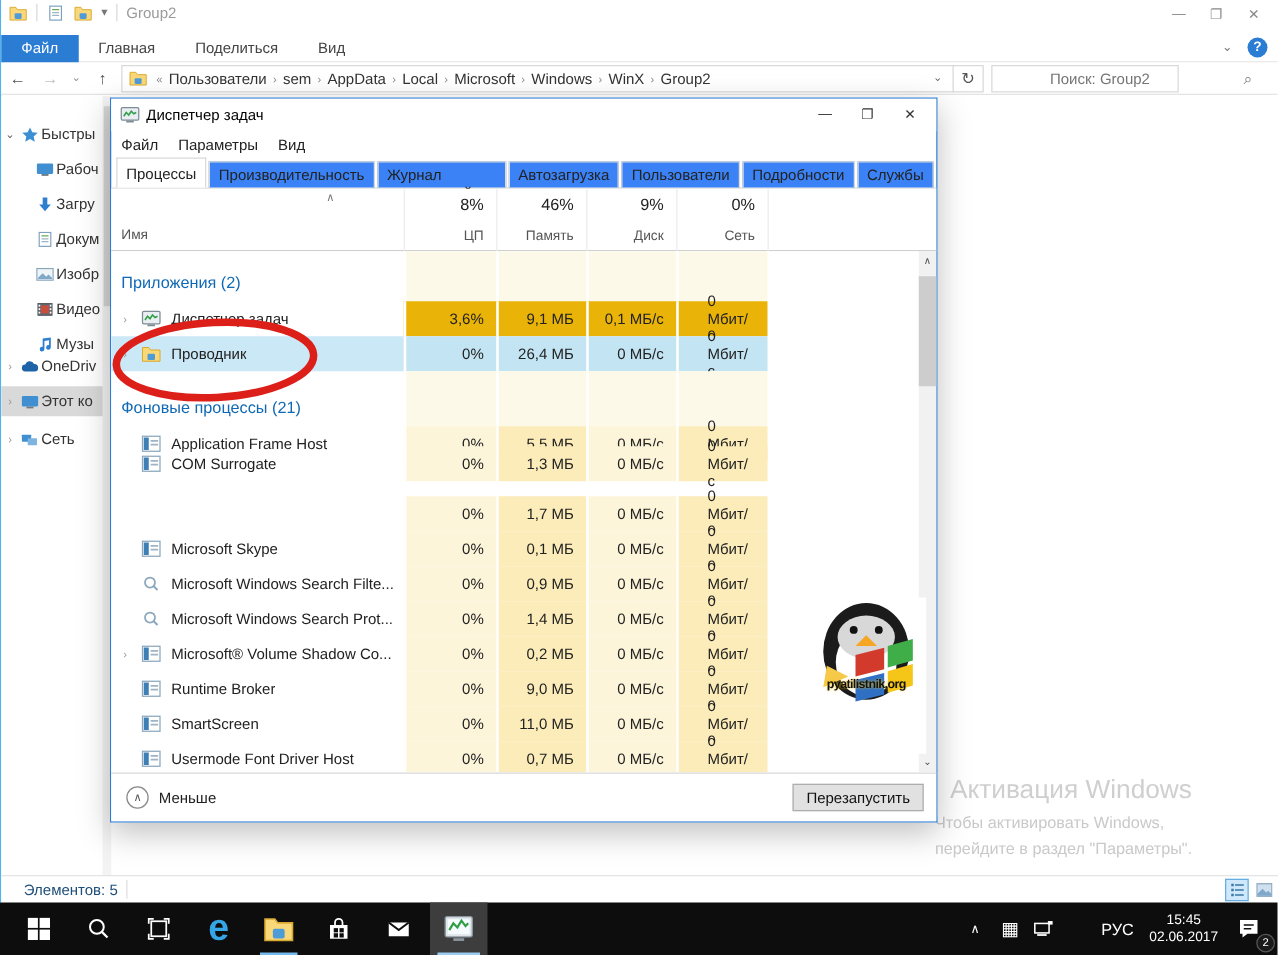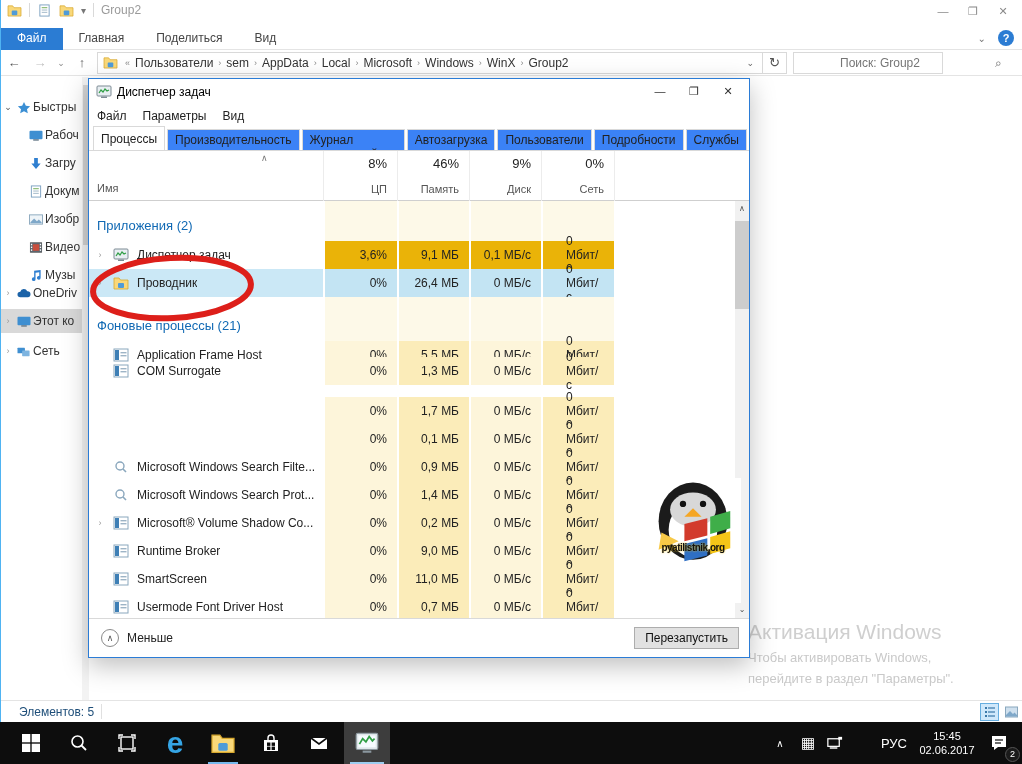--- a/index.html
+++ b/index.html
@@ -61,21 +61,21 @@
   #statusbar { position:absolute; left:0; top:700px; width:1022px; height:22px; background:#fff;
     border-top:1px solid #e4e4e4; }
   #statusbar .count { position:absolute; left:18px; top:4px; font-size:12px; color:#1e4e79; }
   #statusbar .count-sep { position:absolute; left:100px; top:3px; width:1px; height:15px; background:#e0e0e0; }
   .view-toggle { position:absolute; top:2px; width:19px; height:18px; display:flex;
     align-items:center; justify-content:center; }
   .view-toggle.on { background:#cfe8fb; border:1px solid #66aee0; }
 
   
   #watermark { position:absolute; left:748px; top:620px; z-index:5; }
-  #watermark .l1 { font-size:21px; color:#cfcfcf; }
+  #watermark .l1 { font-size:21px; color:#cfcfcf;margin-left:12px; }
   #watermark .l2, #watermark .l3 { font-size:13px; color:#c9c9c9; margin-top:6px; }
 
   
   #tm { position:absolute; left:88px; top:78px; width:662px; height:580px; background:#fff;
     border:1px solid #2b7cd6; box-shadow:0 8px 24px rgba(0,0,0,.25); z-index:10; }
   #tm-titlebar { position:absolute; left:0; top:0; width:100%; height:26px; background:#fff; }
   #tm-titlebar .ttl { position:absolute; left:28px; top:6px; font-size:12px; color:#000; }
   #tm-titlebar .winbtn { color:#333; font-size:11px; width:34px; height:24px; }
   #tm-menubar { position:absolute; left:0; top:26px; width:100%; height:22px; display:flex; gap:0; }
   .tm-menu-item { font-size:12px; color:#222; padding:4px 8px 0 8px; }
@@ -588,20 +588,27 @@
     </div>
 
     <div class="trow" style="top:196px;height:28px">
       <span class="cell c-cpu y1">0%</span>
       <span class="cell c-mem y2">1,7 МБ</span>
       <span class="cell c-disk y1">0 МБ/с</span>
       <span class="cell c-net y2">0 Мбит/с</span>
     </div>
 
     <div class="trow" style="top:224px;height:28px">
+      <div class="row-name">
+          <span class="row-chev"></span>
+        <svg class="row-ic" width="16" height="14">
+            <use href="#i-appwin"></use>
+          </svg>
+        <span class="row-lbl">Microsoft Skype</span>
+        </div>
       <span class="cell c-cpu y1">0%</span>
       <span class="cell c-mem y2">0,1 МБ</span>
       <span class="cell c-disk y1">0 МБ/с</span>
       <span class="cell c-net y2">0 Мбит/с</span>
     </div>
 
     <div class="trow" style="top:252px;height:28px">
       <div class="row-name">
           <span class="row-chev"></span>
         <svg class="row-ic" width="16" height="14">

